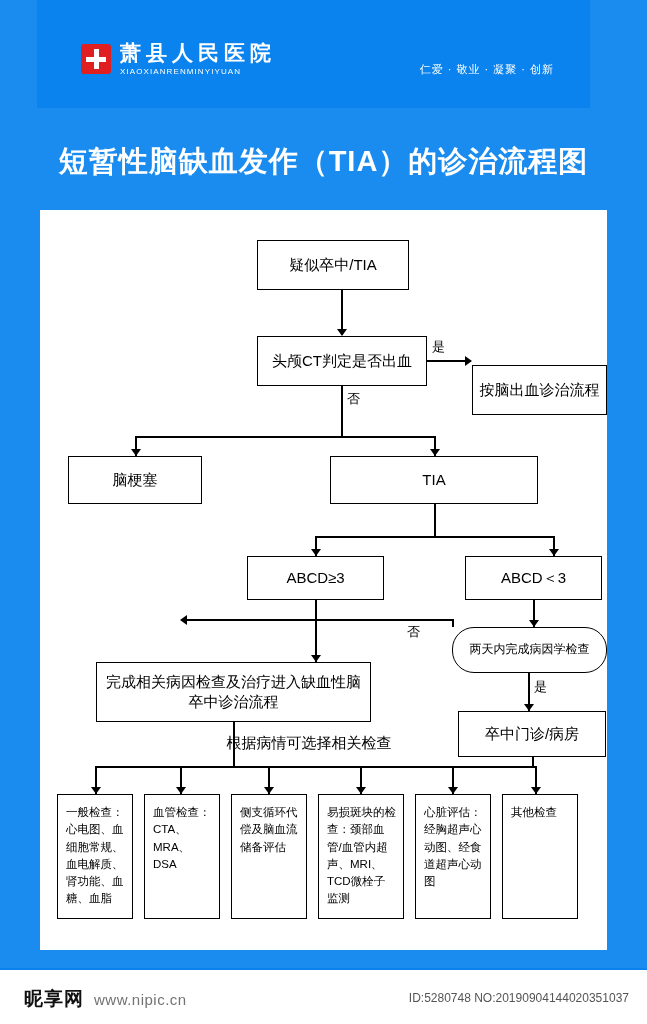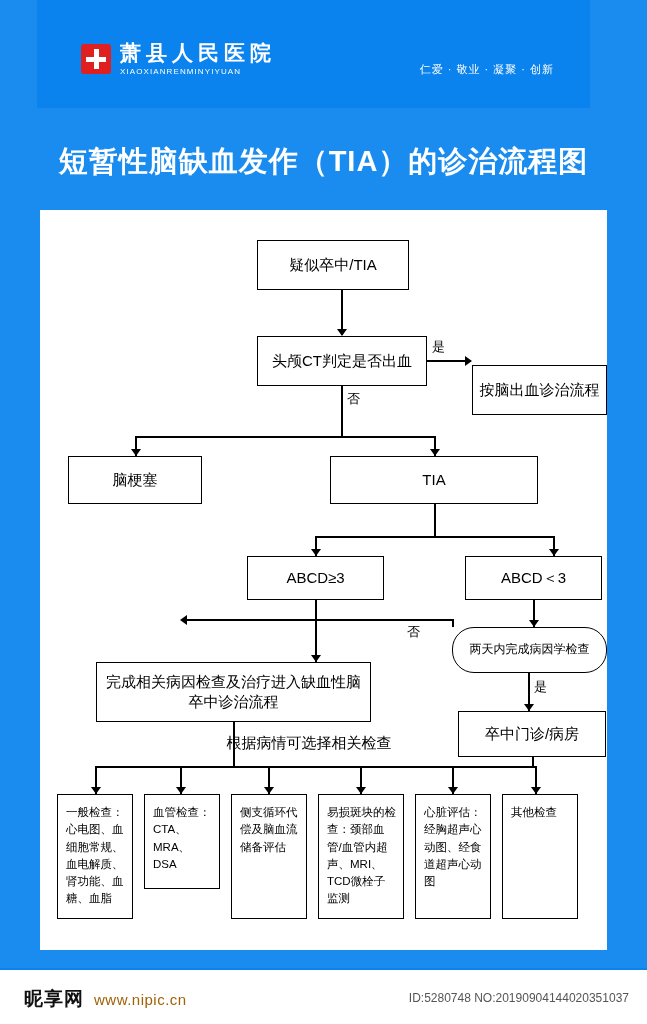--- a/index.html
+++ b/index.html
@@ -128,21 +128,21 @@
   }
   .footer-brand {
     position: absolute; left: 24px; top: 16px;
     display: flex; align-items: baseline;
   }
   .brand-cn {
     font-size: 19px; font-weight: bold; color: #111111;
     letter-spacing: 1px;
   }
   .brand-url {
-    font-size: 15px; color: #a16207; margin-left: 10px;
+    font-size: 15px; color: #737373; margin-left: 10px;
     letter-spacing: 0.5px;
   }
   .footer-id {
     position: absolute; right: 18px; top: 21px;
     font-size: 12px; color: #555555;
   }
 </style>
 </head>
 <body>
 
@@ -233,21 +233,21 @@
     <div class="line vline" style="left:228px; top:556px; height:28px;"></div>
     <div class="arrow" style="left:224px; top:577px;"></div>
     <div class="line vline" style="left:320px; top:556px; height:28px;"></div>
     <div class="arrow" style="left:316px; top:577px;"></div>
     <div class="line vline" style="left:412px; top:556px; height:28px;"></div>
     <div class="arrow" style="left:408px; top:577px;"></div>
     <div class="line vline" style="left:495px; top:556px; height:28px;"></div>
     <div class="arrow" style="left:491px; top:577px;"></div>
 
     <div class="node leaf" style="left:17px; top:584px; width:76px; height:125px;">一般检查：心电图、血细胞常规、血电解质、肾功能、血糖、血脂</div>
-    <div class="node leaf" style="left:104px; top:584px; width:76px; height:95px;">血管检查：CTA、MRA、DSA</div>
+    <div class="node leaf" style="left:104px; top:584px; width:76px; height:125px;">血管检查：CTA、MRA、DSA</div>
     <div class="node leaf" style="left:191px; top:584px; width:76px; height:125px;">侧支循环代偿及脑血流储备评估</div>
     <div class="node leaf" style="left:278px; top:584px; width:86px; height:125px;">易损斑块的检查：颈部血管/血管内超声、MRI、TCD微栓子监测</div>
     <div class="node leaf" style="left:462px; top:584px; width:76px; height:125px;">其他检查</div>
     <div class="node leaf" style="left:375px; top:584px; width:76px; height:125px;">心脏评估：经胸超声心动图、经食道超声心动图</div>
 
   </div>
 
   <div class="footer">
     <div class="footer-brand">
       <span class="brand-cn">昵享网</span>

